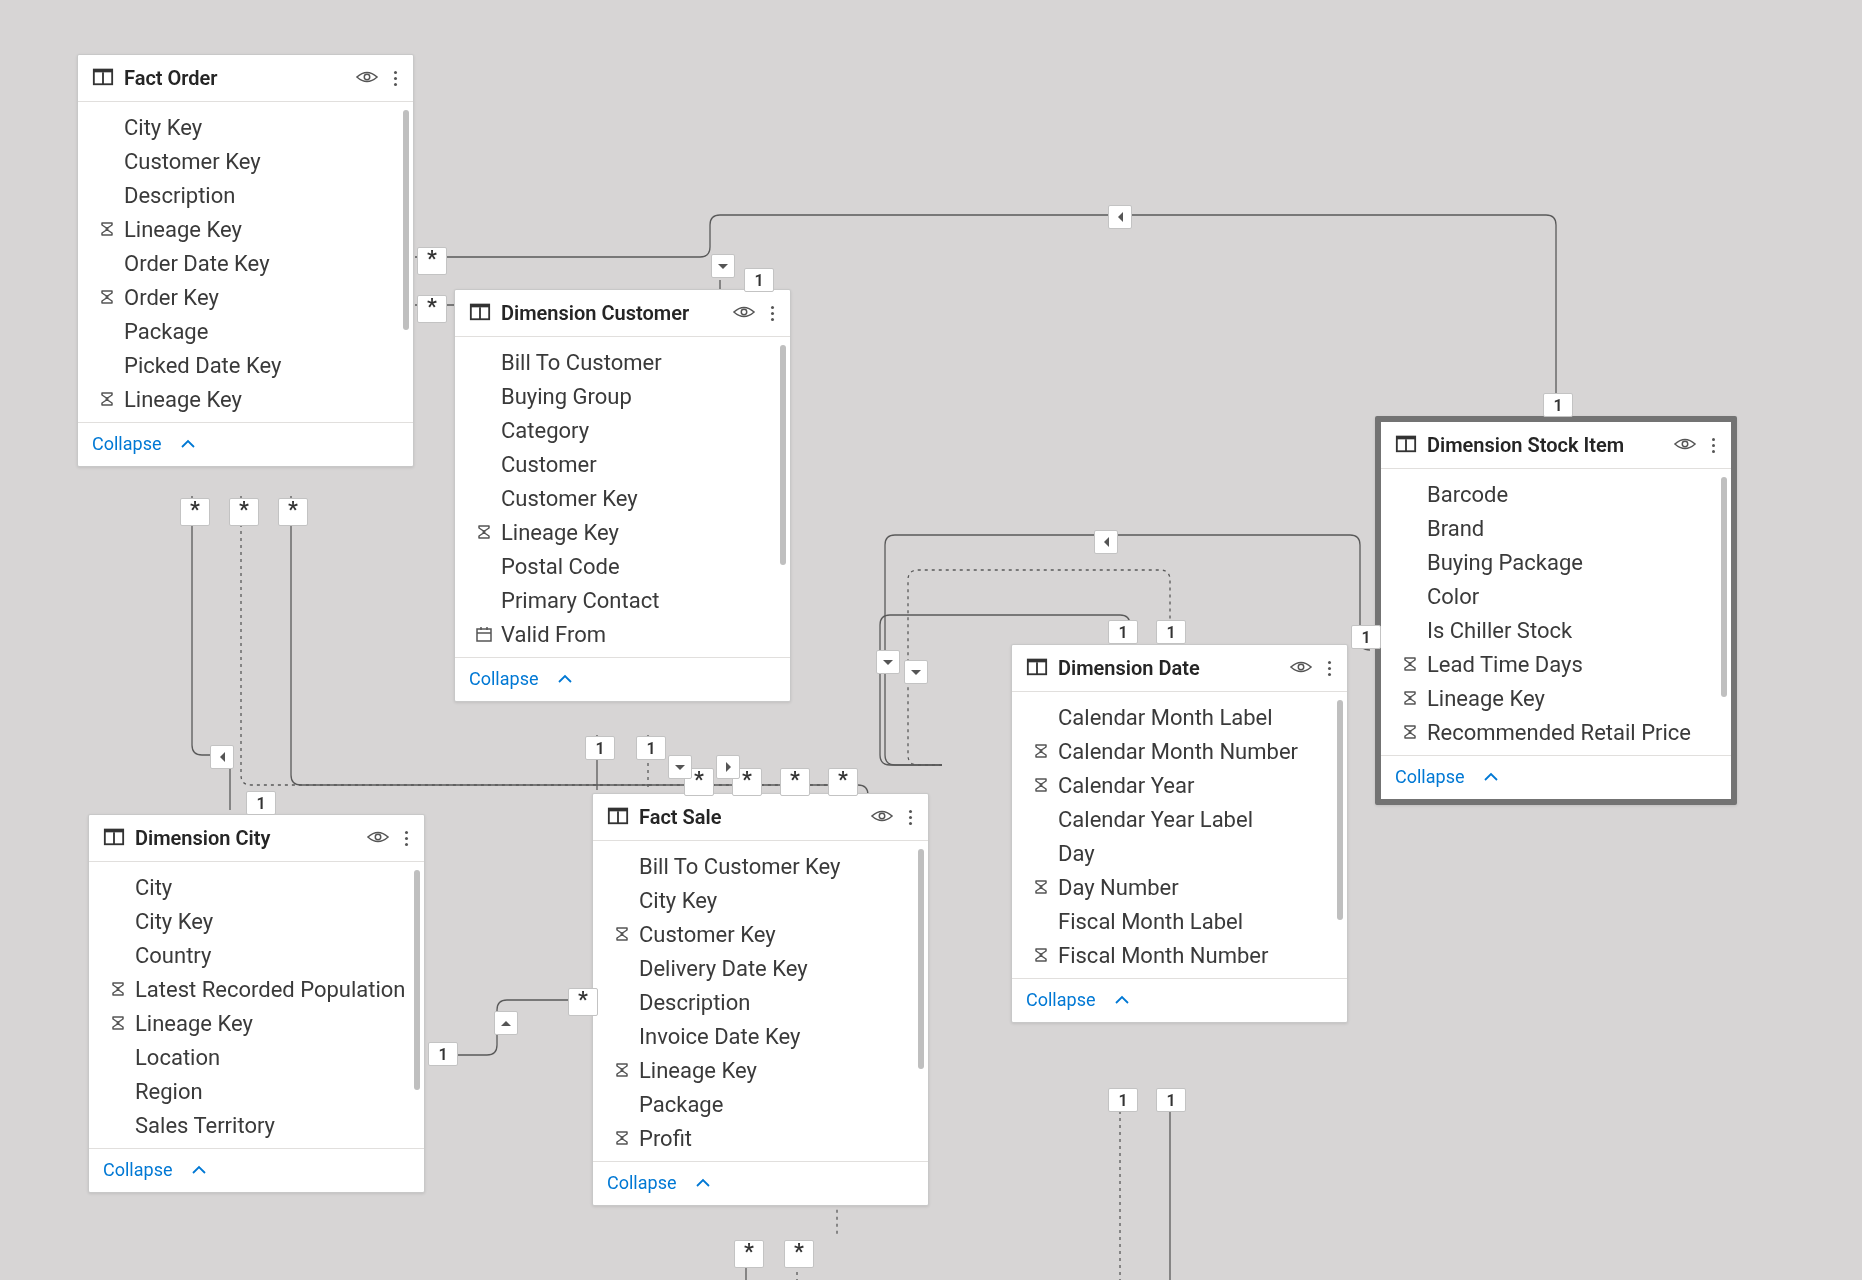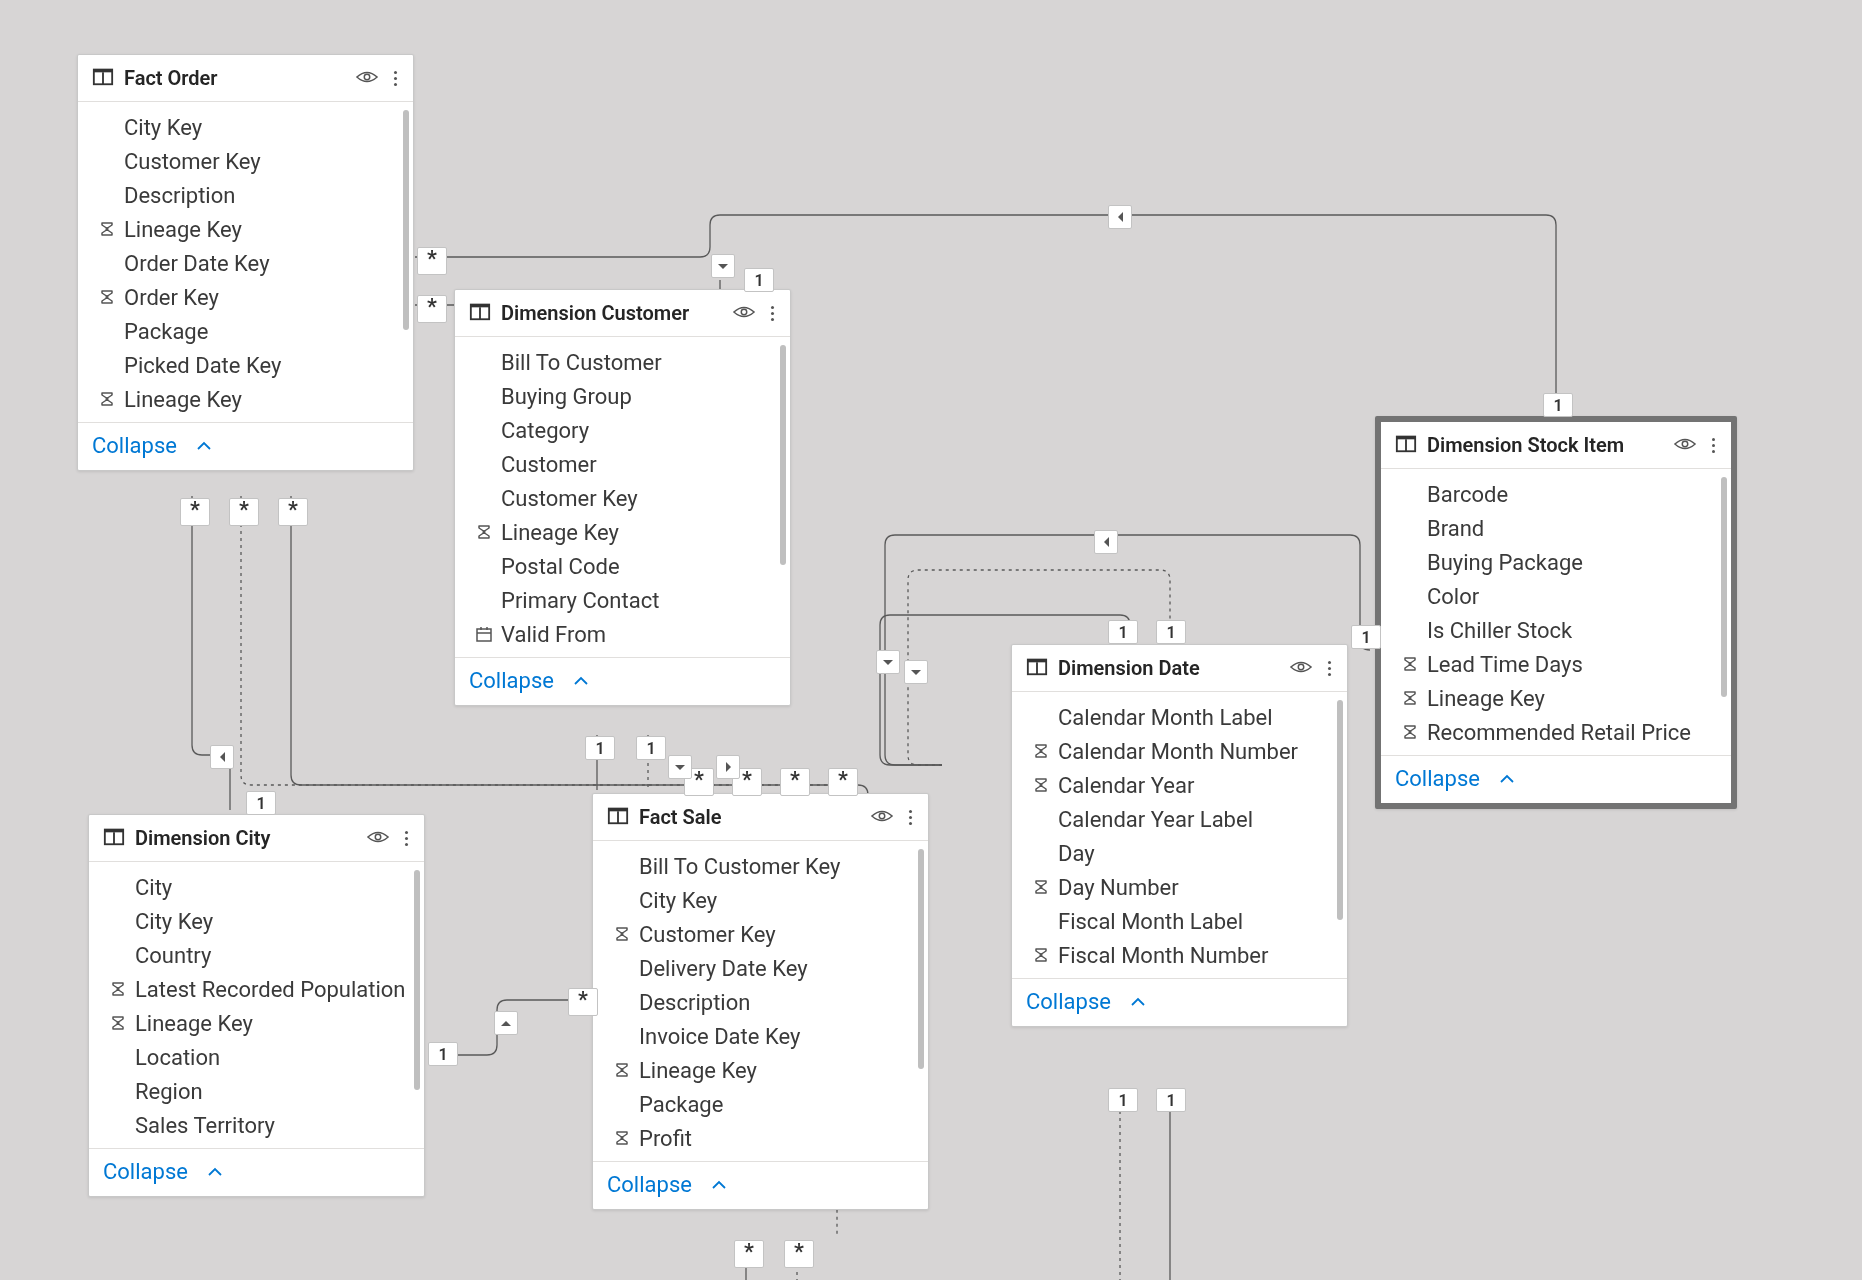--- a/index.html
+++ b/index.html
@@ -76,21 +76,21 @@
     color: #3a3a3a;
   }
   .row .icon-slot { width: 26px; display: flex; justify-content: center; }
   .row .field-label { margin-left: 4px; }
   .table-footer {
     border-top: 1px solid #e1dfdd;
     padding: 10px 14px 12px 14px;
   }
   .collapse-link {
     color: #0078d4;
-    font-size: 22px;
+    font-size: 18px;
     display: inline-flex;
     align-items: center;
     gap: 20px;
     cursor: pointer;
   }
   .sigma svg { width: 16px; height: 16px; }
   .cal svg { width: 18px; height: 18px; }
   .tbl-ico svg { width: 22px; height: 22px; }
   .eye svg { width: 22px; height: 14px; }
   .dots {

